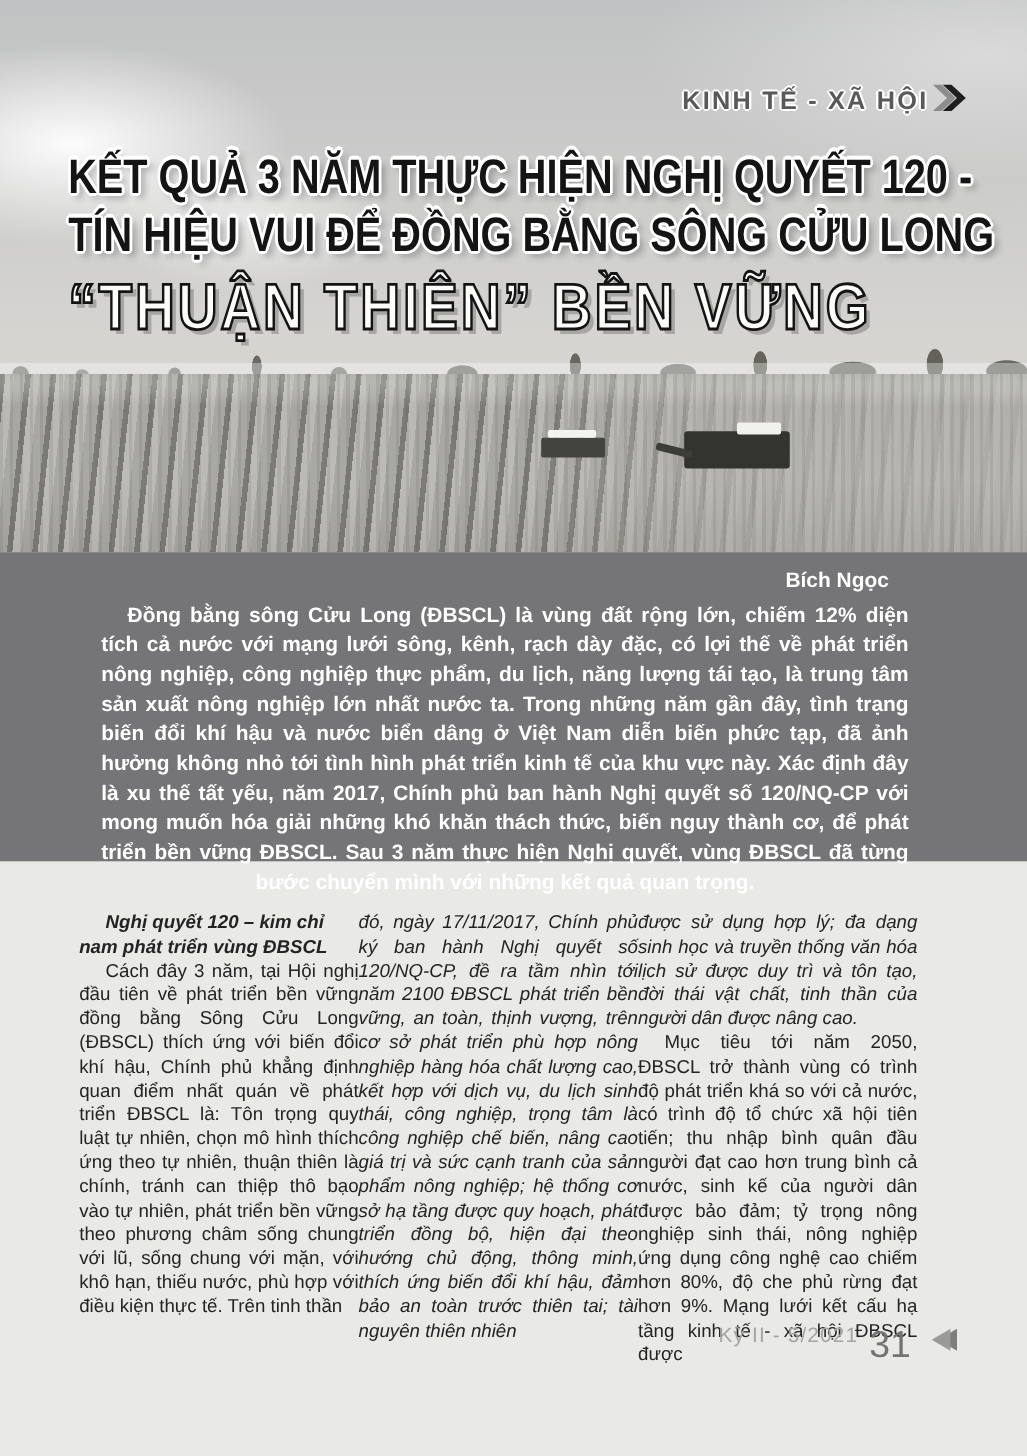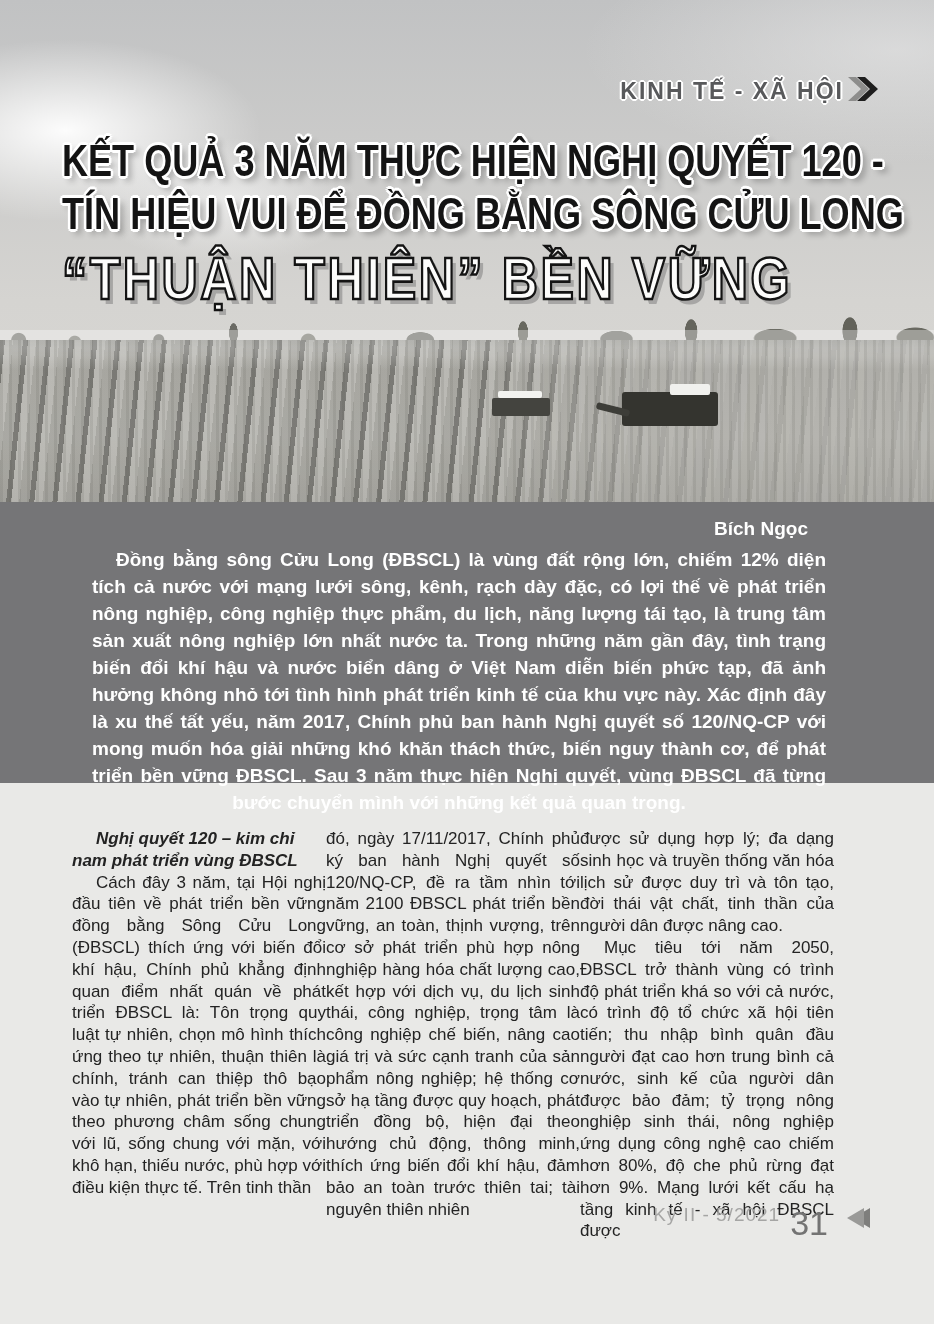--- a/index.html
+++ b/index.html
@@ -62,21 +62,21 @@
   .band{position:absolute;left:0;top:502px;width:934px;height:281px;background:#757577;}
   .author{text-align:right;padding:16px 126px 0 0;font-size:19px;font-weight:bold;color:#fff;}
   .lede{width:734px;margin:6px 0 0 92px;font-size:19px;font-weight:bold;line-height:27px;color:#ffffff;
     text-align:justify;text-align-last:center;text-indent:24px;}
 
   
   .columns{position:absolute;left:72px;top:828px;width:790px;display:flex;gap:0;}
   .col{width:254px;font-size:17px;line-height:21.8px;color:#232323;text-align:justify;}
   .col-heading{font-weight:bold;font-style:italic;text-indent:20px;text-align:left;margin:0 0 1px 0;}
   .col p{margin:0;text-indent:24px;}
-  .col p.cont{text-indent:0;}
+  .col p.cont{text-indent:0;font-style:italic;}
 
   
   .footer{position:absolute;top:1204px;right:62px;height:54px;display:flex;align-items:flex-start;gap:10px;}
   .issue{color:#a5a5a4;font-size:19px;letter-spacing:1px;font-weight:500;}
   .logo{position:relative;width:134px;height:54px;font-style:italic;font-weight:800;}
   .logo-swoosh{position:absolute;left:52px;top:8px;width:34px;height:36px;border:8px solid #8f8f8d;
     border-right-color:transparent;border-radius:50%;transform:rotate(-18deg);opacity:.8;}
   .logo-top{position:absolute;left:28px;top:-1px;font-size:22px;color:#e6e6e4;
     -webkit-text-stroke:1px #9a9a98;text-shadow:2px 2px 0 #828280;white-space:nowrap;}
   .logo-bottom{position:absolute;left:0;top:21px;font-size:23px;letter-spacing:1px;color:#efefed;

